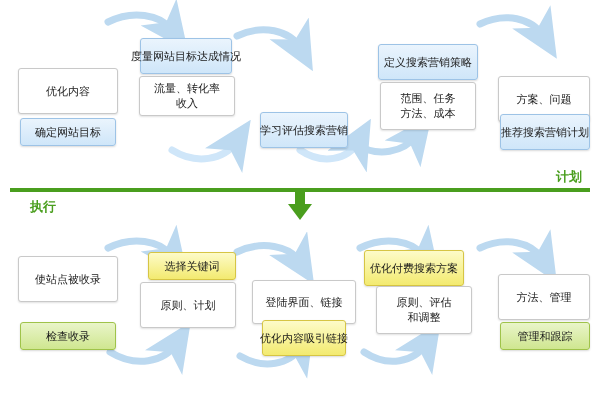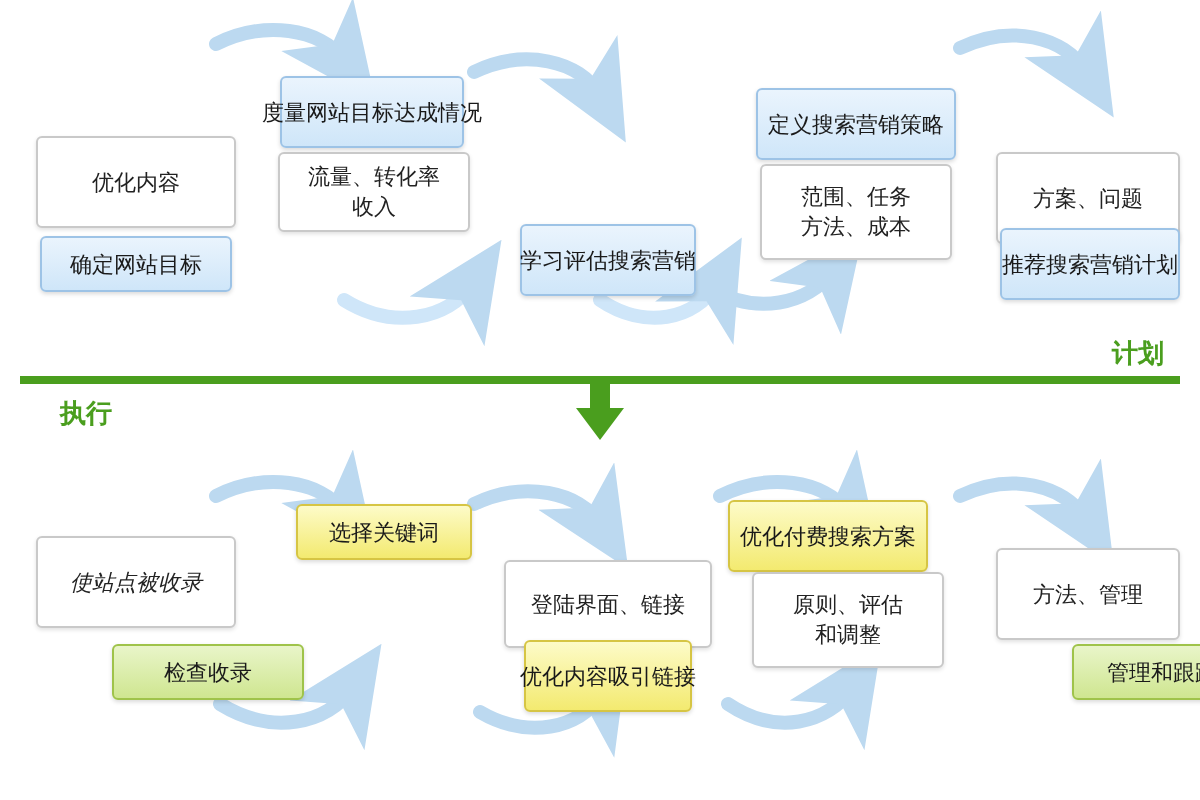--- a/index.html
+++ b/index.html
@@ -60,21 +60,20 @@
     border: 1px solid #9dc3e6;
     background: linear-gradient(to bottom, #eaf4fd 0%, #cfe6f9 100%);
   }
   .chip.yellow {
     border: 1px solid #d6c544;
     background: linear-gradient(to bottom, #fdfbc8 0%, #f3ea70 100%);
   }
   .chip.green {
     border: 1px solid #9fc34a;
     background: linear-gradient(to bottom, #e9f5c9 0%, #cfe690 100%);
-    margin-left: 36px;
   }
 
   
   .divider {
     position: absolute;
     left: 10px;
     top: 188px;
     width: 580px;
     height: 4px;
     background: #4a9e1e;
@@ -170,29 +169,32 @@
   </div>
 
   <div class="box" style="left:498px; top:76px; width:92px; height:46px;">
     <span class="ln">方案、问题</span>
   </div>
   <div class="chip blue" style="left:500px; top:114px; width:90px; height:36px;">
     <span class="ln">推荐搜索营销</span>
     <span class="ln">计划</span>
   </div>
 
-  <div class="box" style="left:18px; top:268px; width:100px; height:46px;font-style:italic;">
+  <div class="box" style="left:18px; top:256px; width:100px; height:46px;">
     <span class="ln">使站点被收录</span>
   </div>
   <div class="chip green" style="left:20px; top:322px; width:96px; height:28px;">
     <span class="ln">检查收录</span>
   </div>
 
   <div class="chip yellow" style="left:148px; top:252px; width:88px; height:28px;">
     <span class="ln">选择关键词</span>
+  </div>
+  <div class="box" style="left:140px; top:282px; width:96px; height:46px;">
+    <span class="ln">原则、计划</span>
   </div>
 
   <div class="box" style="left:252px; top:280px; width:104px; height:44px;">
     <span class="ln">登陆界面、链接</span>
   </div>
   <div class="chip yellow" style="left:262px; top:320px; width:84px; height:36px;">
     <span class="ln">优化内容</span>
     <span class="ln">吸引链接</span>
   </div>
 

